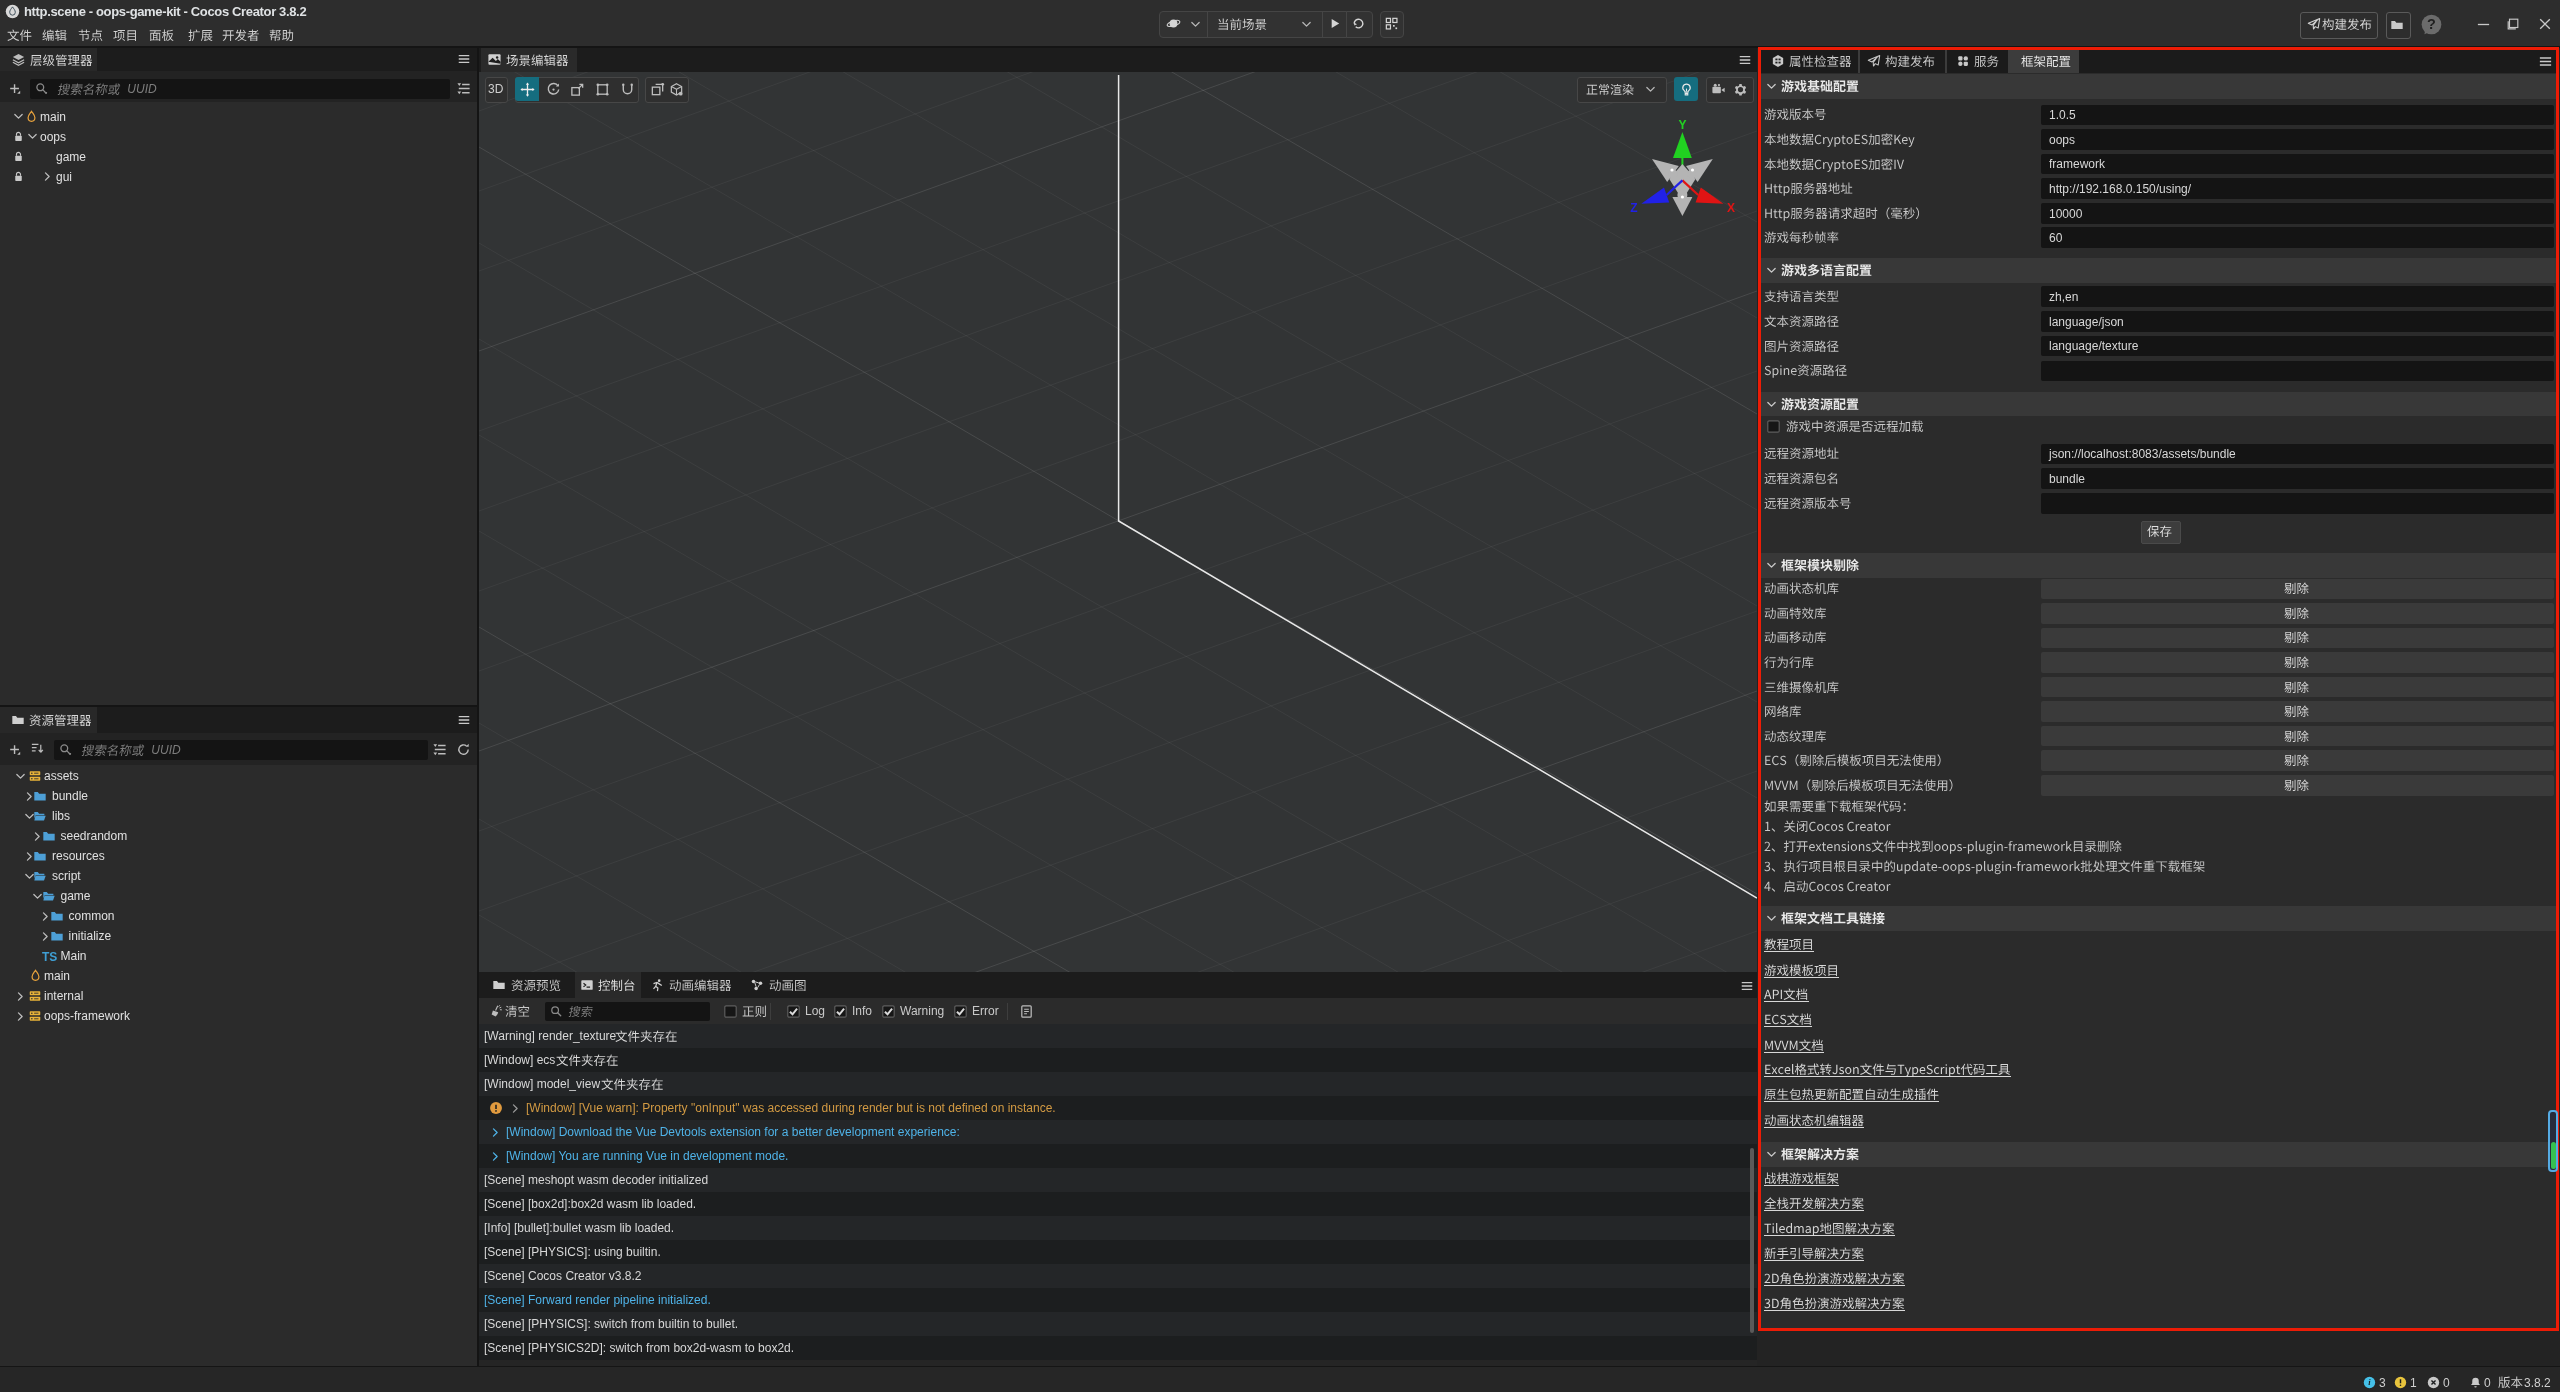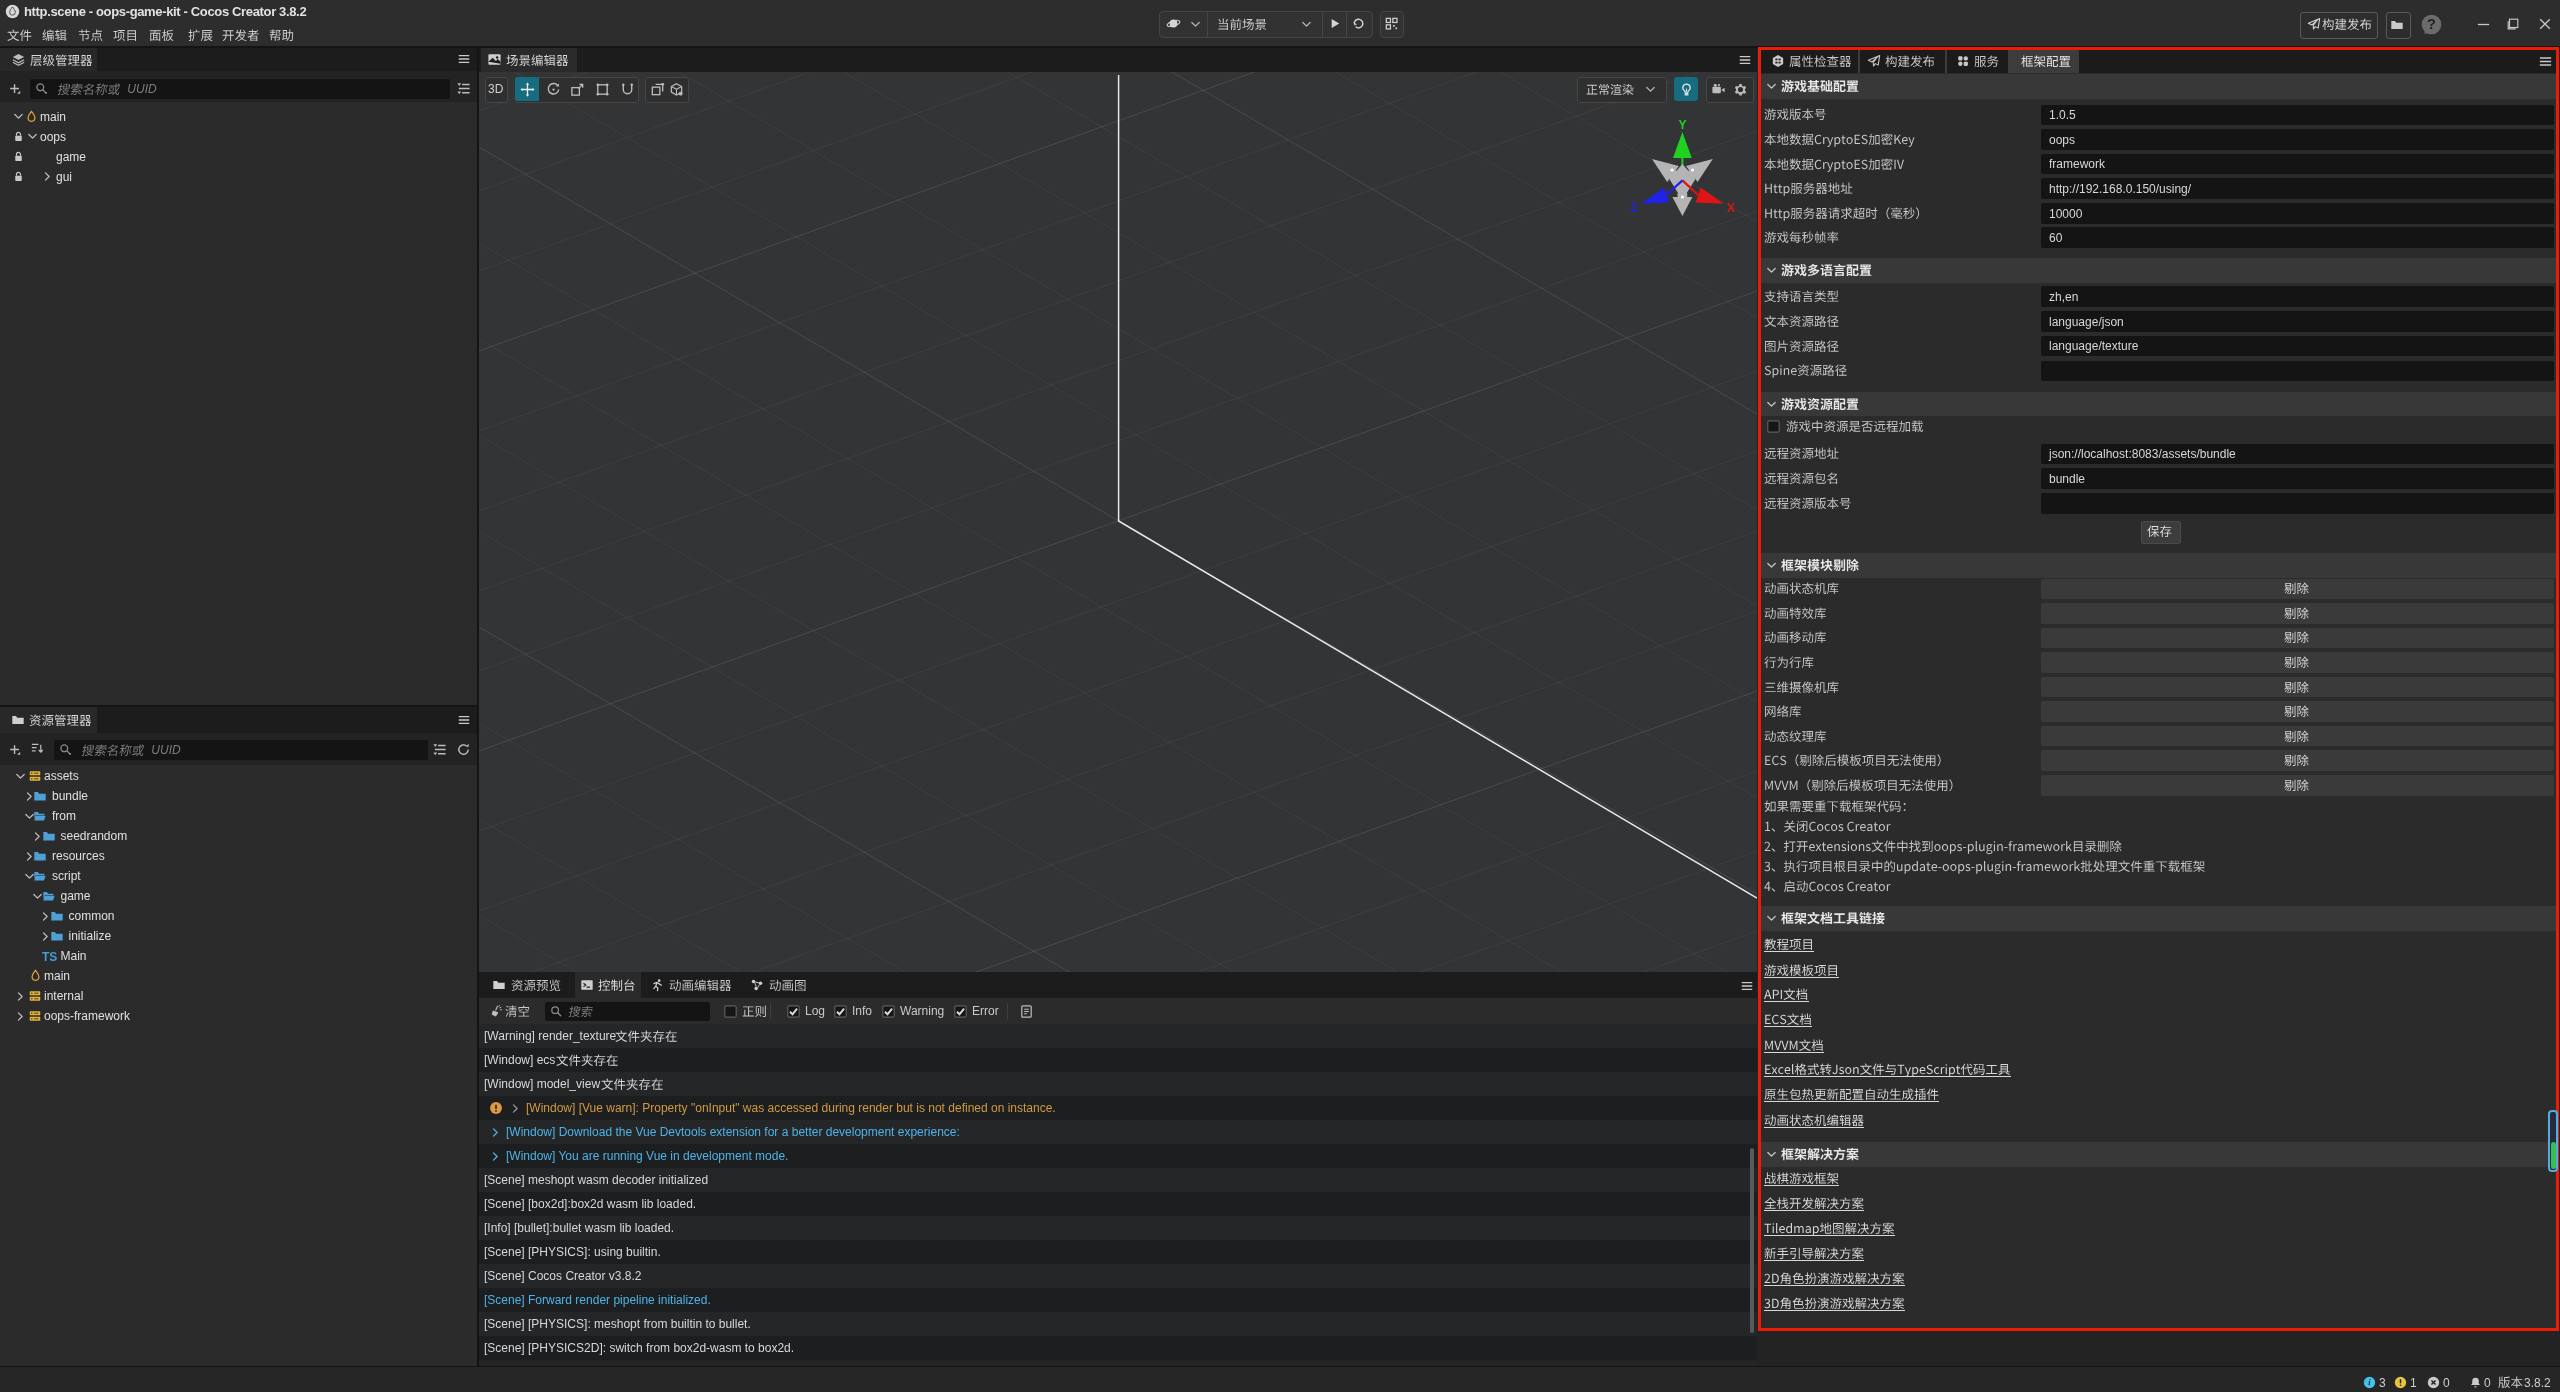--- a/index.html
+++ b/index.html
@@ -553,21 +553,21 @@
       <path d="M1.5 3.5h4l1.5 2h7.5v7.5h-13z" fill="#4d9fd6"></path>
     </svg>
 <div style="position:absolute;top:787.1px;font:normal 400 12px/18.8px &quot;Liberation Sans&quot;,sans-serif;color:#e0e0e0;white-space:pre;left:52.0px;">bundle</div>
 <svg style="position:absolute;left:23px;top:809.5px" width="13" height="13" viewBox="0 0 16 16">
       <path d="M3.5 5.5 8 10l4.5-4.5" stroke="#bdbdbd" stroke-width="1.6" fill="none" stroke-linecap="round" stroke-linejoin="round"></path>
     </svg>
 <svg style="position:absolute;left:33px;top:809px" width="14" height="14" viewBox="0 0 16 16">
       <path d="M1.5 3.5h4l1.5 2h6v1.5h-10L1.5 11z" fill="#4d9fd6"></path>
       <path d="M2.8 7.8h11.7L12.6 13H1.5z" fill="#4d9fd6"></path>
     </svg>
-<div style="position:absolute;top:807.1px;font:normal 400 12px/18.8px &quot;Liberation Sans&quot;,sans-serif;color:#e0e0e0;white-space:pre;left:52.0px;">from</div>
+<div style="position:absolute;top:807.1px;font:normal 400 12px/18.8px &quot;Liberation Sans&quot;,sans-serif;color:#e0e0e0;white-space:pre;left:52.0px;">libs</div>
 <svg style="position:absolute;left:31px;top:829.5px" width="13" height="13" viewBox="0 0 16 16">
       <path d="M5.5 3.5 10 8l-4.5 4.5" stroke="#bdbdbd" stroke-width="1.6" fill="none" stroke-linecap="round" stroke-linejoin="round"></path>
     </svg>
 <svg style="position:absolute;left:42px;top:829px" width="14" height="14" viewBox="0 0 16 16">
       <path d="M1.5 3.5h4l1.5 2h7.5v7.5h-13z" fill="#4d9fd6"></path>
     </svg>
 <div style="position:absolute;top:827.1px;font:normal 400 12px/18.8px &quot;Liberation Sans&quot;,sans-serif;color:#e0e0e0;white-space:pre;left:60.5px;">seedrandom</div>
 <svg style="position:absolute;left:23px;top:849.5px" width="13" height="13" viewBox="0 0 16 16">
       <path d="M5.5 3.5 10 8l-4.5 4.5" stroke="#bdbdbd" stroke-width="1.6" fill="none" stroke-linecap="round" stroke-linejoin="round"></path>
     </svg>
@@ -962,21 +962,21 @@
 <div style="position:absolute;top:1195.1px;font:normal 400 12px/18.8px &quot;Liberation Sans&quot;,sans-serif;color:#d8d8d8;white-space:pre;left:484.0px;">[Scene] [box2d]:box2d wasm lib loaded.</div>
 <div style="position:absolute;left:479px;top:1216px;width:1278px;height:24px;background:#242628;"></div>
 <div style="position:absolute;top:1219.1px;font:normal 400 12px/18.8px &quot;Liberation Sans&quot;,sans-serif;color:#d8d8d8;white-space:pre;left:484.0px;">[Info] [bullet]:bullet wasm lib loaded.</div>
 <div style="position:absolute;left:479px;top:1240px;width:1278px;height:24px;background:#1c1e1f;"></div>
 <div style="position:absolute;top:1243.1px;font:normal 400 12px/18.8px &quot;Liberation Sans&quot;,sans-serif;color:#d8d8d8;white-space:pre;left:484.0px;">[Scene] [PHYSICS]: using builtin.</div>
 <div style="position:absolute;left:479px;top:1264px;width:1278px;height:24px;background:#242628;"></div>
 <div style="position:absolute;top:1267.1px;font:normal 400 12px/18.8px &quot;Liberation Sans&quot;,sans-serif;color:#d8d8d8;white-space:pre;left:484.0px;">[Scene] Cocos Creator v3.8.2</div>
 <div style="position:absolute;left:479px;top:1288px;width:1278px;height:24px;background:#1c1e1f;"></div>
 <div style="position:absolute;top:1291.1px;font:normal 400 12px/18.8px &quot;Liberation Sans&quot;,sans-serif;color:#4fb3e8;white-space:pre;left:484.0px;">[Scene] Forward render pipeline initialized.</div>
 <div style="position:absolute;left:479px;top:1312px;width:1278px;height:24px;background:#242628;"></div>
-<div style="position:absolute;top:1315.1px;font:normal 400 12px/18.8px &quot;Liberation Sans&quot;,sans-serif;color:#d8d8d8;white-space:pre;left:484.0px;">[Scene] [PHYSICS]: meshopt from builtin to bullet.</div>
+<div style="position:absolute;top:1315.1px;font:normal 400 12px/18.8px &quot;Liberation Sans&quot;,sans-serif;color:#d8d8d8;white-space:pre;left:484.0px;">[Scene] [PHYSICS]: switch from builtin to bullet.</div>
 <div style="position:absolute;left:479px;top:1336px;width:1278px;height:24px;background:#1c1e1f;"></div>
 <div style="position:absolute;top:1339.1px;font:normal 400 12px/18.8px &quot;Liberation Sans&quot;,sans-serif;color:#d8d8d8;white-space:pre;left:484.0px;">[Scene] [PHYSICS2D]: switch from box2d-wasm to box2d.</div>
 <div style="position:absolute;left:614.5px;top:1026.5px;width:65px;height:19px">
       <svg width="65" height="19" viewBox="0 0 65 19">
         <g fill="#d8d8d8" transform="translate(0 14) scale(0.0125 -0.0125)">
           <use href="#g0" x="0"></use>
           <use href="#g1" x="1000"></use>
           <use href="#g51" x="2000"></use>
           <use href="#g52" x="3000"></use>
           <use href="#g53" x="4000"></use>

